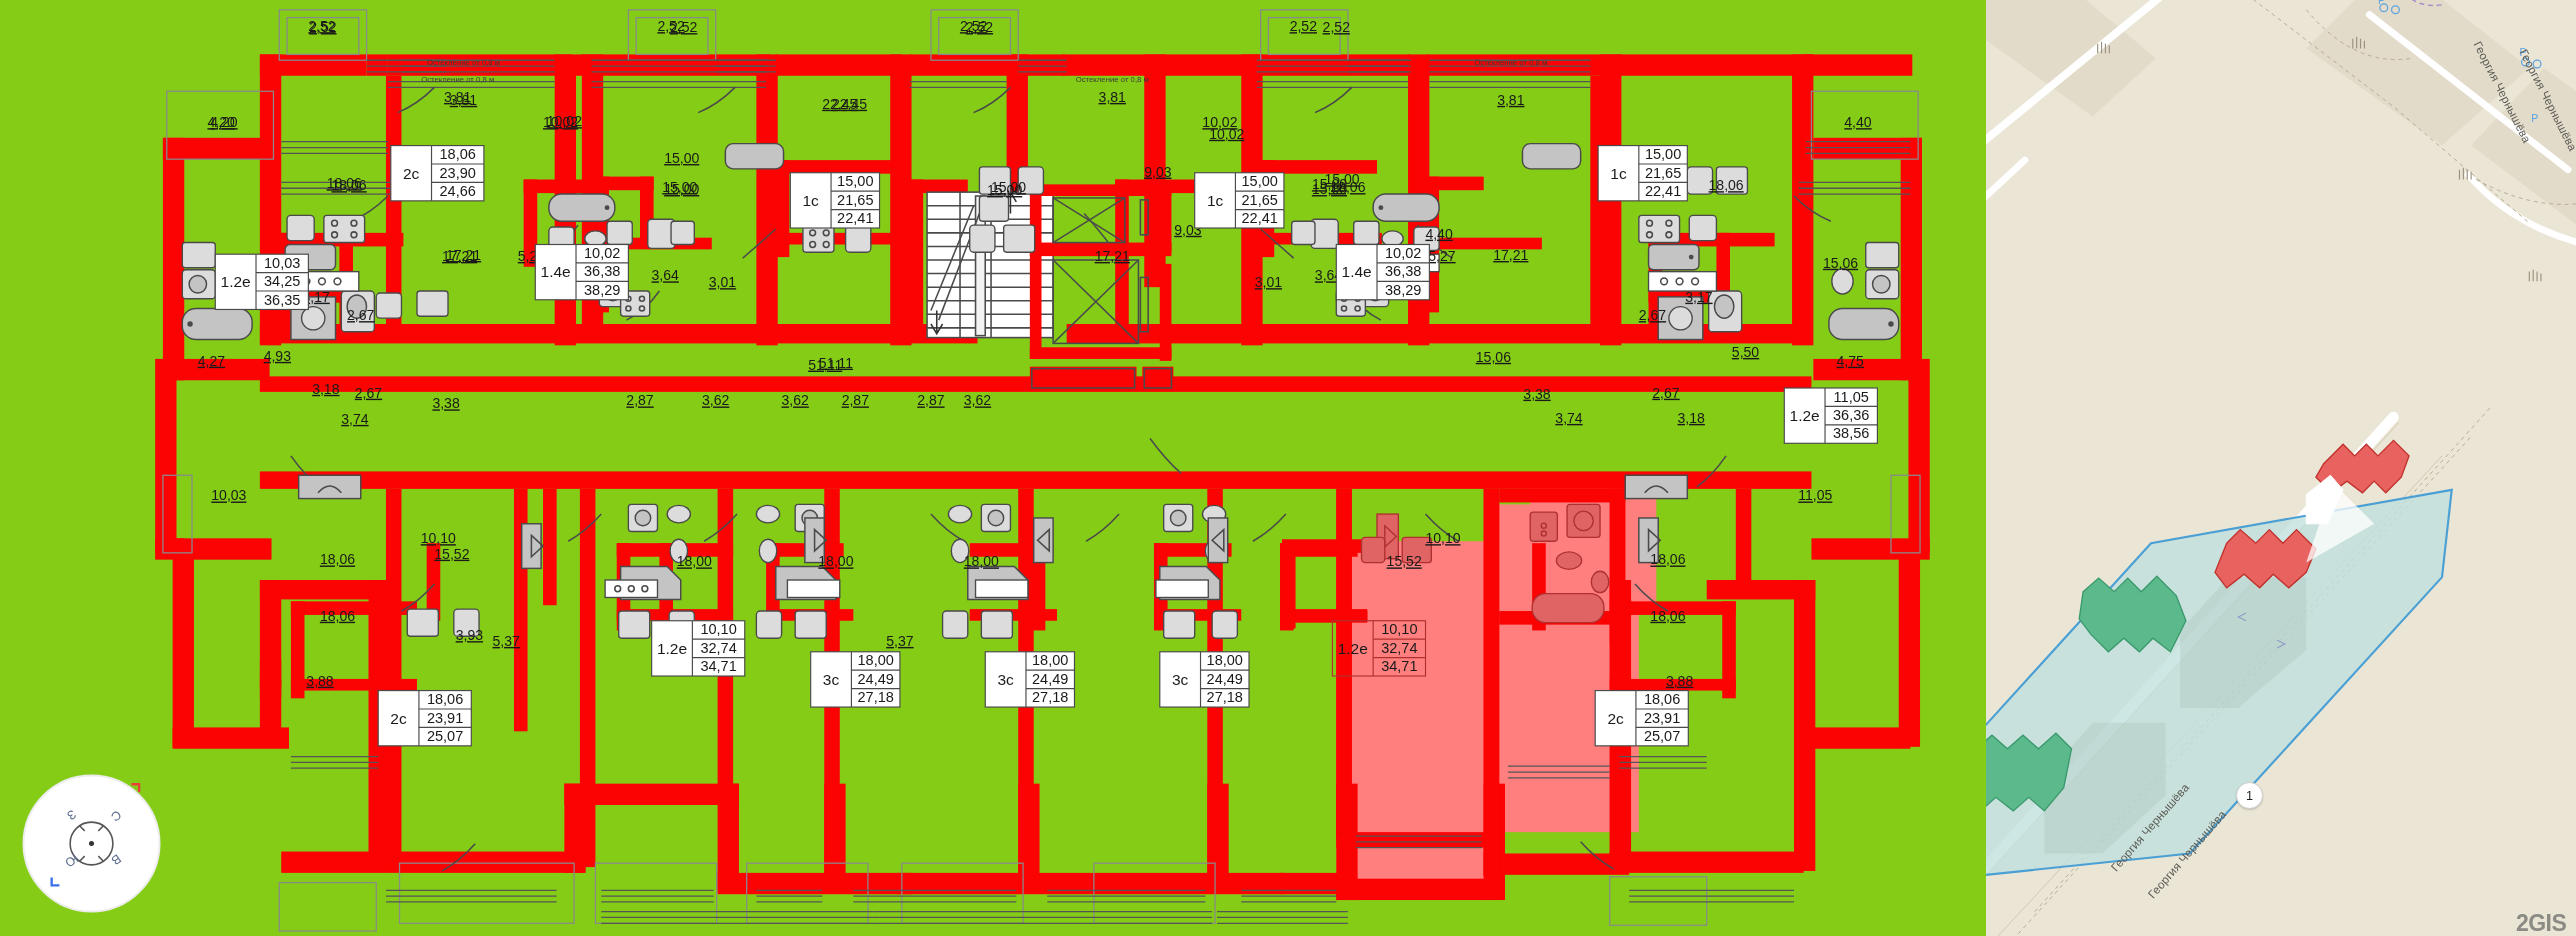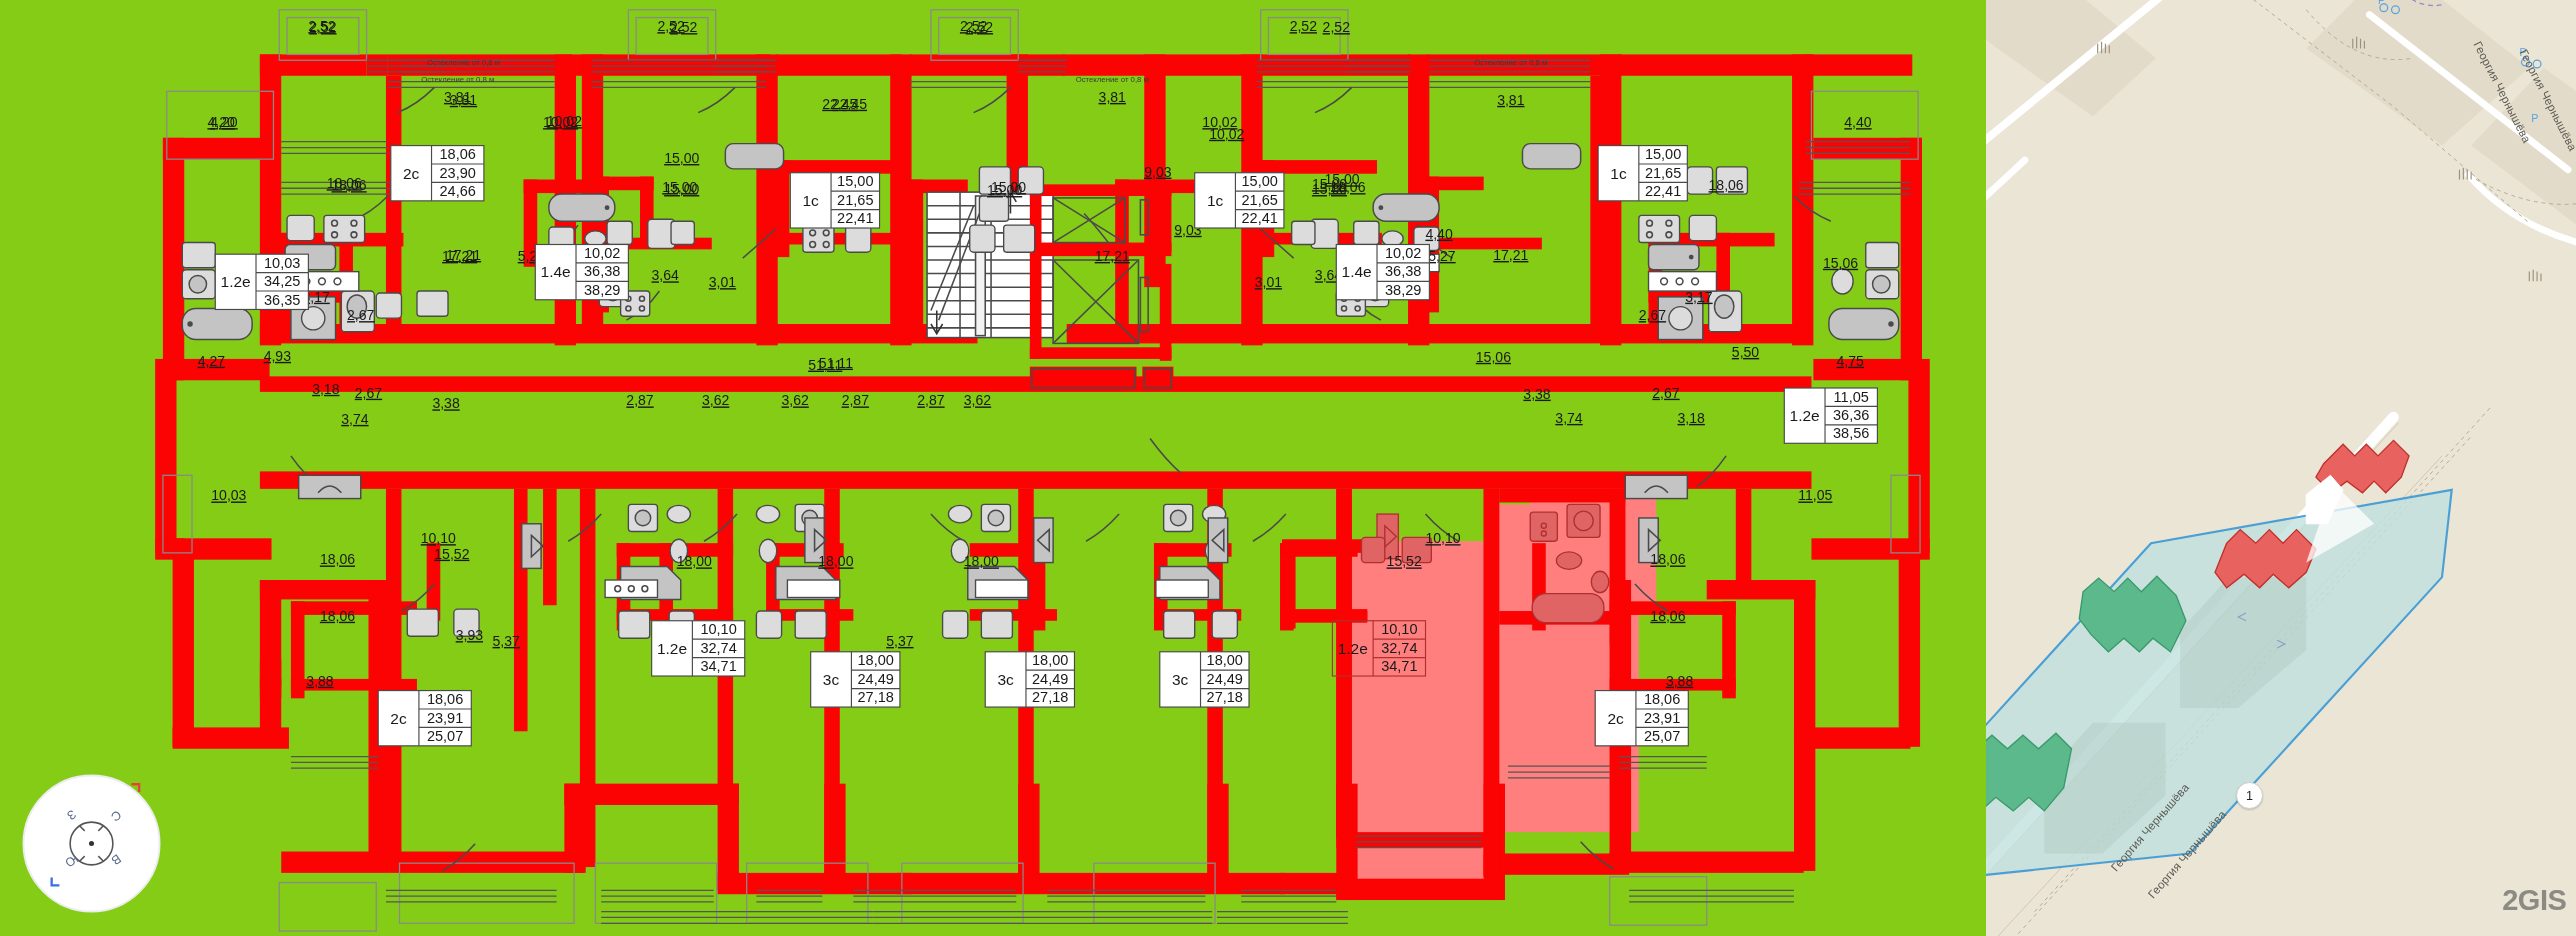--- a/index.html
+++ b/index.html
@@ -25,22 +25,22 @@
     background: #eae5d5; overflow: hidden;
   }
   #map svg { display:block; }
 
   .map-label {
     position:absolute; font-size:11.6px; color:#5b5b55;
     font-family:"Liberation Sans", sans-serif; white-space:nowrap;
     letter-spacing:0.2px;
   }
   #gis-watermark {
-    position:absolute; right:9.7px; bottom:20px;
-    font-size:29px; font-weight:bold; color:#8b8b84;
+    position:absolute; right:9.7px; bottom:0;
+    font-size:23px; font-weight:bold; color:#8b8b84;
     font-family:"Liberation Sans", sans-serif; letter-spacing:-0.5px;
   }
   #marker-1 {
     position:absolute; left:250px; top:782px;
     width:27px; height:27px; border-radius:50%;
     background:#ffffff; border:1px solid #cfcfcf;
     display:flex; align-items:center; justify-content:center;
     font-size:12.6px; color:#222; font-family:"Liberation Sans", sans-serif;
     box-shadow:0 1px 1.9px rgba(0,0,0,.18);
   }

